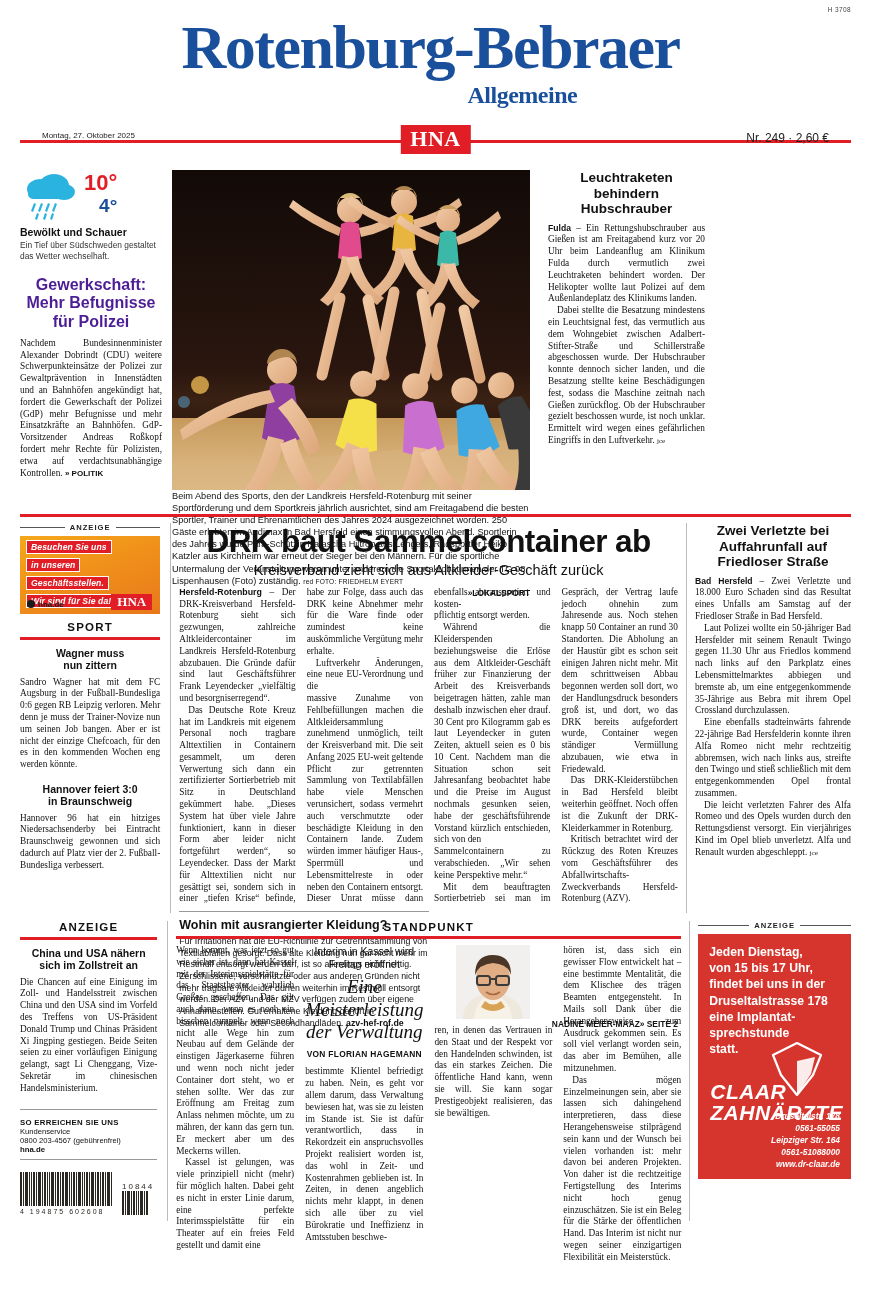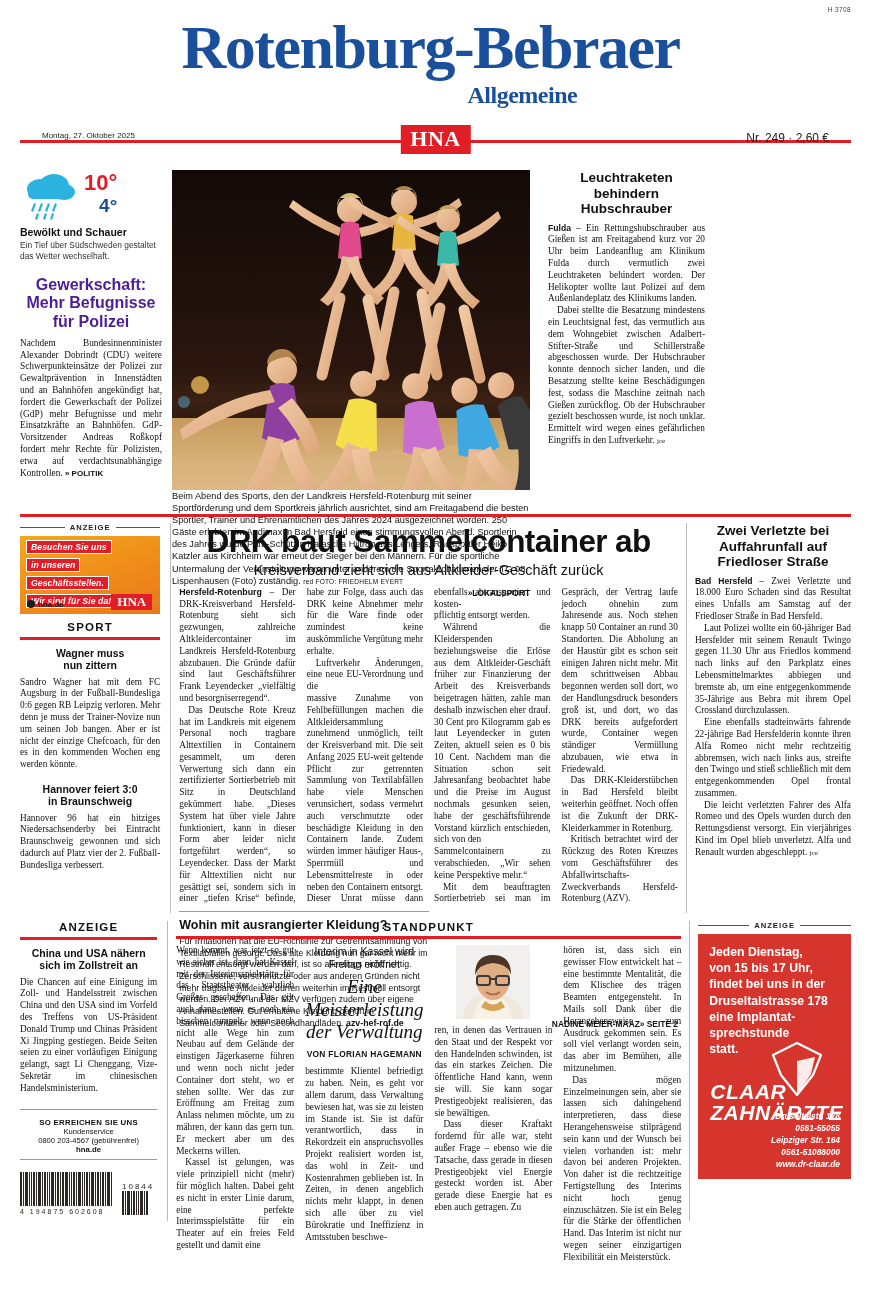--- a/index.html
+++ b/index.html
@@ -158,21 +158,21 @@
   .sp-grid { display:flex; gap: 11px; margin-top: 6px; }
   .sp-col { width: 160px; }
   .sp-kicker { text-align:center; font-size:10.5px; line-height:1.2; margin-bottom: 6px;}
   .sp-title {
     font-family:"Liberation Serif", serif; font-style: italic;
     font-size: 19px; text-align:center; line-height:1.18; margin-bottom: 6px;
   }
   .sp-author { text-align:center; font-size:8.4px; font-weight:bold; letter-spacing:.3px; margin-bottom:7px;}
   .portrait { width: 74px; height: 74px; margin: 0 auto 6px; border-radius: 2px; position: relative; overflow:hidden; background:#ddd;}
 
-  .contact { text-align:center; margin-top: 8px; }
+  .contact { margin-top: 8px; }
   .contact .t1 { font-size: 7.8px; font-weight: bold; letter-spacing:.3px;}
   .contact .t2 { font-size: 7.6px; }
   .contact .t3 { font-size: 7.8px; font-weight:bold;}
 
   
   .claar {
     width: 100%; height: 245px; background: #d6352e; color: #fff; position: relative;
     padding: 10px 11px;
   }
   .claar .ln { font-size: 12.2px; line-height: 1.33; font-weight: 600; }
@@ -417,21 +417,21 @@
           </div>
         </div>
       </div>
     </div>
 
     <div class="col m3">
       <div class="head-c4">Zwei Verletzte bei Auffahrunfall auf Friedloser Straße</div>
       <div class="serif-body">
         <span style="font-weight:bold;font-family:'Liberation Sans',sans-serif;font-size:8.6px">Bad Hersfeld</span><span> – Zwei Verletzte und 18.000 Euro Schaden sind das Resultat eines Unfalls am Samstag auf der Friedloser Straße in Bad Hersfeld.</span>
       </div>
-      <div class="serif-body" style="text-indent:9px">Laut Polizei wollte ein 60-jähriger Bad Hersfelder mit seinem Renault Twingo gegen 11.30 Uhr aus Friedlos kommend nach links auf den Parkplatz eines Lebensmittelmarktes abbiegen und bremste ab, um eine entgegenkommende 35-Jährige aus Bebra mit ihrem Opel Crossland durchzulassen.</div>
+      <div class="serif-body" style="text-indent:9px">Laut Polizei wollte ein 50-jähriger Bad Hersfelder mit seinem Renault Twingo gegen 11.30 Uhr aus Friedlos kommend nach links auf den Parkplatz eines Lebensmittelmarktes abbiegen und bremste ab, um eine entgegenkommende 35-Jährige aus Bebra mit ihrem Opel Crossland durchzulassen.</div>
       <div class="serif-body" style="text-indent:9px">Eine ebenfalls stadteinwärts fahrende 22-jährige Bad Hersfelderin konnte ihren Alfa Romeo nicht mehr rechtzeitig abbremsen, wich nach links aus, streifte den Twingo und stieß schließlich mit dem entgegenkommenden Opel frontal zusammen.</div>
       <div class="serif-body" style="text-indent:9px"><span>Die leicht verletzten Fahrer des Alfa Romeo und des Opels wurden durch den Rettungsdienst versorgt. Ein vierjähriges Kind im Opel blieb unverletzt. Alfa und Renault wurden abgeschleppt.</span> <span style="font-size:7px">jce</span></div>
     </div>
   </div>
 
   <div class="bot-zone">
 
     <div class="col b1">
       <div class="sec-head" style="padding-top:0">ANZEIGE</div>
       <div class="red-rule"></div>
@@ -533,21 +533,20 @@
               <ellipse cx="37" cy="34" rx="17" ry="21" fill="#e0ad85"></ellipse>
               <path d="M19 30 q0 -20 18 -20 q18 0 18 20 q-3 -11 -18 -12 q-14 1 -18 12z" fill="#4a3526"></path>
               <rect x="21" y="31" width="13" height="9" rx="2.5" fill="none" stroke="#3a3a3a" stroke-width="2"></rect>
               <rect x="40" y="31" width="13" height="9" rx="2.5" fill="none" stroke="#3a3a3a" stroke-width="2"></rect>
               <line x1="34" y1="34" x2="40" y2="34" stroke="#3a3a3a" stroke-width="2"></line>
               <path d="M30 47 q7 5 14 0" stroke="#a8693f" stroke-width="1.6" fill="none"></path>
               <path d="M29 56 q8 7 16 0 l4 6 q-12 8 -24 0z" fill="#d9a355"></path>
             </svg>
           </div>
           <div class="serif-body">ren, in denen das Vertrauen in den Staat und der Respekt vor den Handelnden schwinden, ist das ein starkes Zeichen. Die öffentliche Hand kann, wenn sie will. Sie kann sogar Prestigeobjekt realisieren, das sie bewältigen.</div>
-          <div class="serif-body" style="text-indent:9px">Dass dieser Kraftakt fordernd für alle war, steht außer Frage – ebenso wie die Tatsache, dass gerade in diesen Prestigeobjekt viel Energie gesteckt worden ist. Aber gerade diese Energie hat es eben auch getragen. Zu</div>
         </div>
         <div class="sp-col">
           <div class="serif-body">hören ist, dass sich ein gewisser Flow entwickelt hat – eine bestimmte Mentalität, die dem Klischee des trägen Beamten entgegensteht. In Mails soll Dank über die Herangehensweise zum Ausdruck gekommen sein. Es soll viel verlangt worden sein, das aber im Bemühen, alle mitzunehmen.</div>
           <div class="serif-body" style="text-indent:9px">Das mögen Einzelmeinungen sein, aber sie lassen sich dahingehend interpretieren, dass diese Herangehensweise stilprägend sein kann und der Wunsch bei vielen vorhanden ist: mehr davon bei anderen Projekten. Von daher ist die rechtzeitige Fertigstellung des Interims nicht hoch genug einzuschätzen. Sie ist ein Beleg für die Stärke der öffentlichen Hand. Das Interim ist nicht nur wegen seiner einzigartigen Flexibilität ein Meisterstück.</div>
         </div>
       </div>
     </div>
 
     <div class="col b3">
       <div class="anzeige-lbl">ANZEIGE</div>

